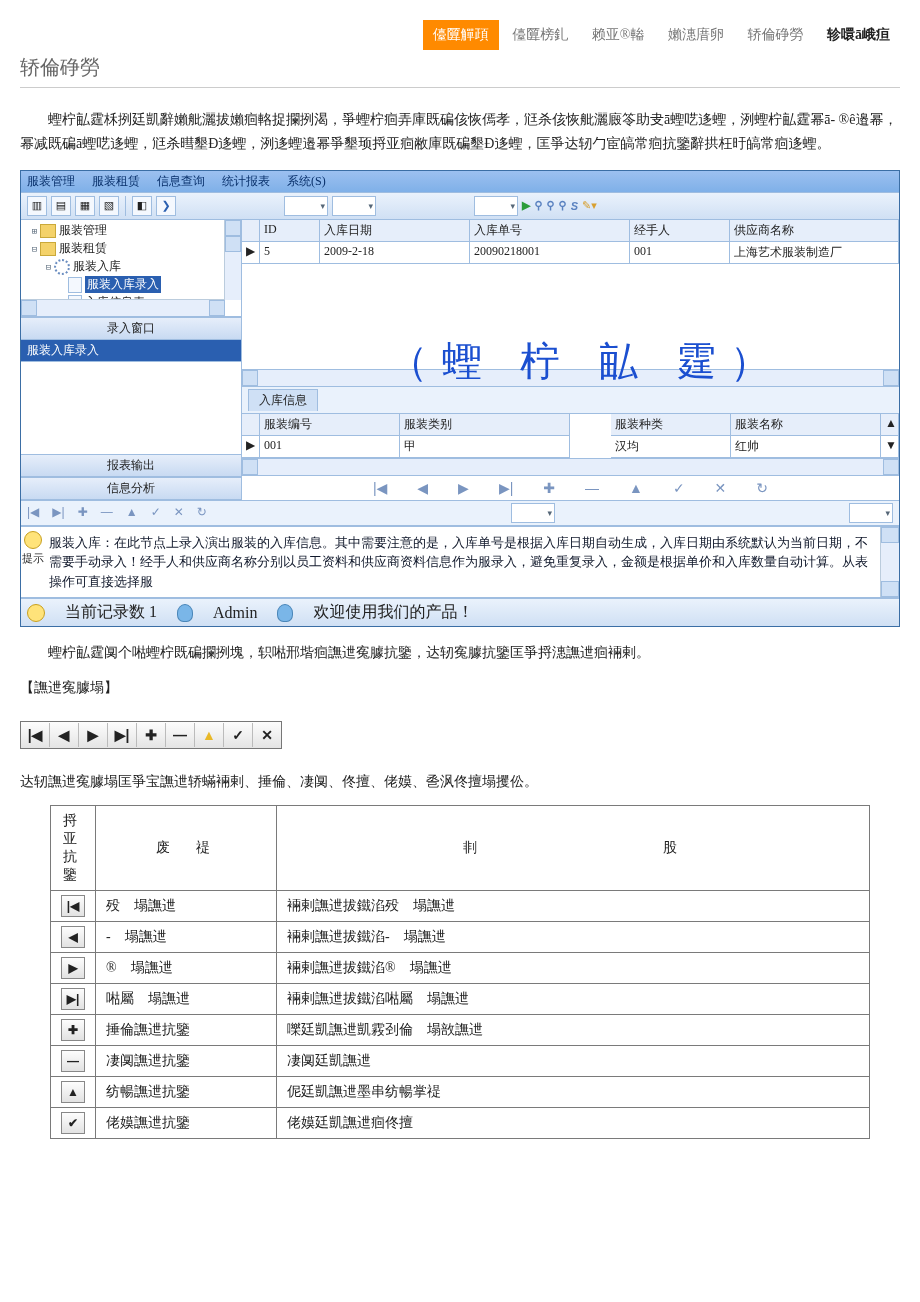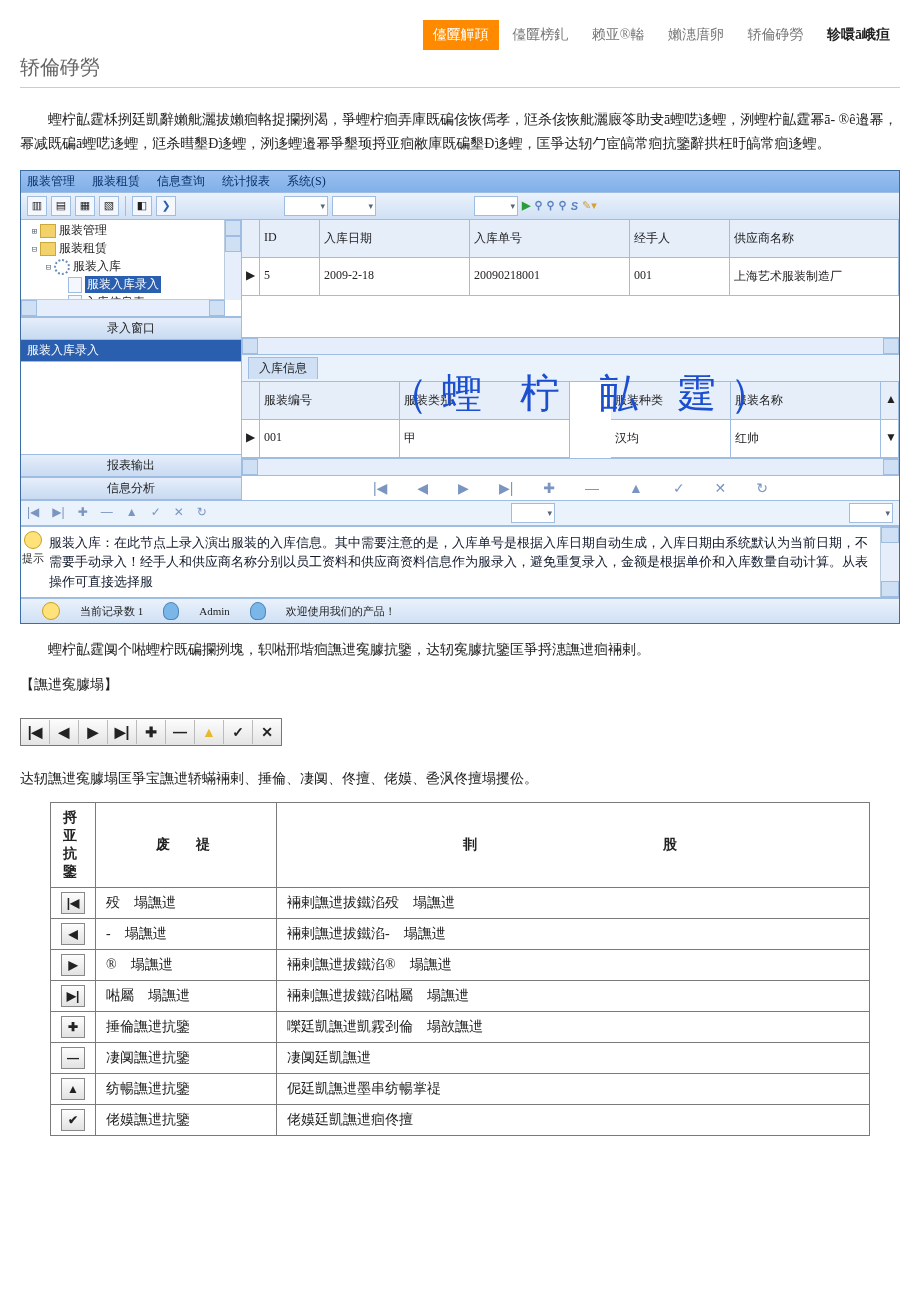--- a/index.html
+++ b/index.html
@@ -139,21 +139,21 @@
 
   .main-pane {
     flex:1; position:relative;
     display:flex; flex-direction:column;
   }
   .grid-header, .grid-row {
     display:flex; font-size:12px;
   }
   .grid-header div, .grid-row div {
     border-right:1px solid #9fbde0; border-bottom:1px solid #9fbde0;
-    padding:10px 4px; background:#e6eefa; box-sizing:border-box;
+    padding:2px 4px; background:#e6eefa; box-sizing:border-box;
   }
   .grid-row div { background:#fff;}
   .g-id{width:60px;} .g-date{width:150px;} .g-no{width:160px;} .g-p{width:100px;} .g-s{flex:1;}
   .rowmark { width:18px; text-align:center;}
   .watermark {
     position:absolute; top:70px; left:40px; right:9px;
     color:#1b4fd0; font-size:40px;
     font-family:"SimSun",serif; letter-spacing:14px;
     text-align:center; pointer-events:none;
   }
@@ -205,21 +205,21 @@
   .hint-text {
     flex:1; color:#0f172a; font-size:13px; padding:6px 4px; line-height:1.5;
   }
   .hint-scroll {width:18px;background:#e6eefb;border-left:1px solid #bcd;display:flex;flex-direction:column;justify-content:space-between;}
   .hint-scroll span{height:14px;background:#cfe0f5;border:1px solid #9fbde0;}
 
   .status-bar {
     display:flex; align-items:center; gap:20px;
     background:linear-gradient(#eaf2fc,#d0e0f4);
     border-top:1px solid #9fbde0;
-    font-size:11px; padding:3px 21px;
+    font-size:16px; padding:3px 6px;
   }
   .status-bar .sicon{width:16px;height:16px;border-radius:50%;background:#ffe37a;border:1px solid #c8a020;}
   .status-bar .sicon2{width:14px;height:16px;border-radius:50% 50% 40% 40%;background:#7ab6e8;border:1px solid #4a86b8;}
 
   
   .nav-toolbar {
     display:inline-flex; align-items:center;
     border:1px solid #777; background:linear-gradient(#fdfdfd,#e4e4e4);
     height:26px; margin:10px 0;
   }
@@ -232,21 +232,21 @@
 
   
   table.desc {
     border-collapse:collapse; margin:12px 30px; width:820px;
     font-size:14px;
   }
   table.desc th, table.desc td {
     border:1px solid #7a7a7a; padding:6px 10px; vertical-align:middle;
   }
   table.desc th {
-    font-weight:bold; text-align:center; letter-spacing:6px;
+    font-weight:normal; text-align:center; letter-spacing:6px;
   }
   table.desc td.iconcell {
     width:36px; text-align:center; padding:4px;
   }
   table.desc td.iconcell .btn {
     display:inline-flex; width:22px; height:20px;
     border:1px solid #888; background:linear-gradient(#fdfdfd,#e2e2e2);
     align-items:center; justify-content:center;
     font-family:sans-serif; font-weight:bold; font-size:12px;
   }

